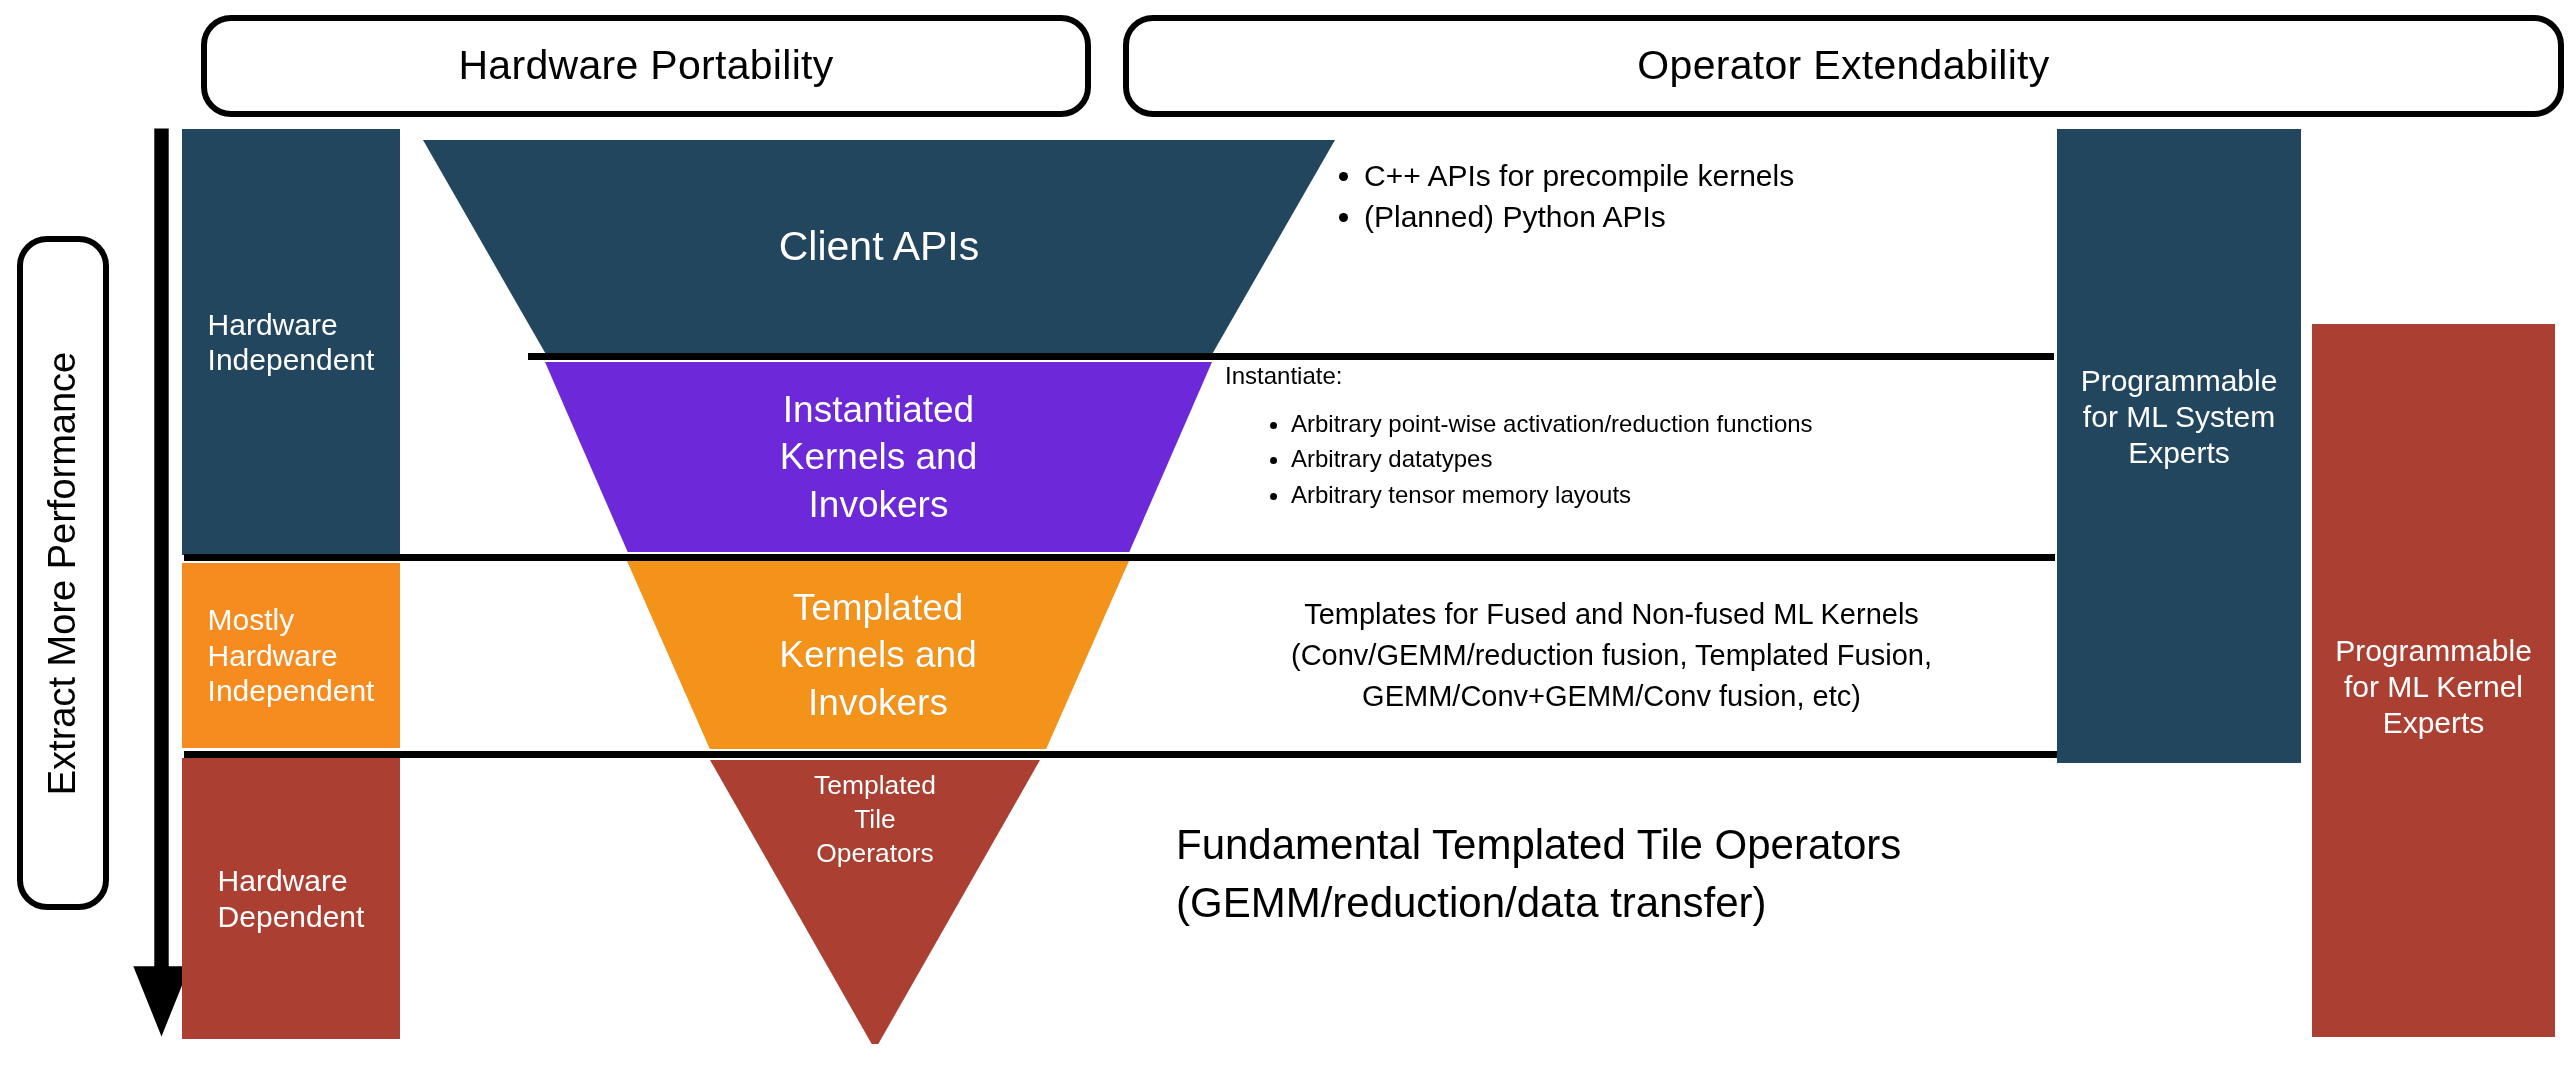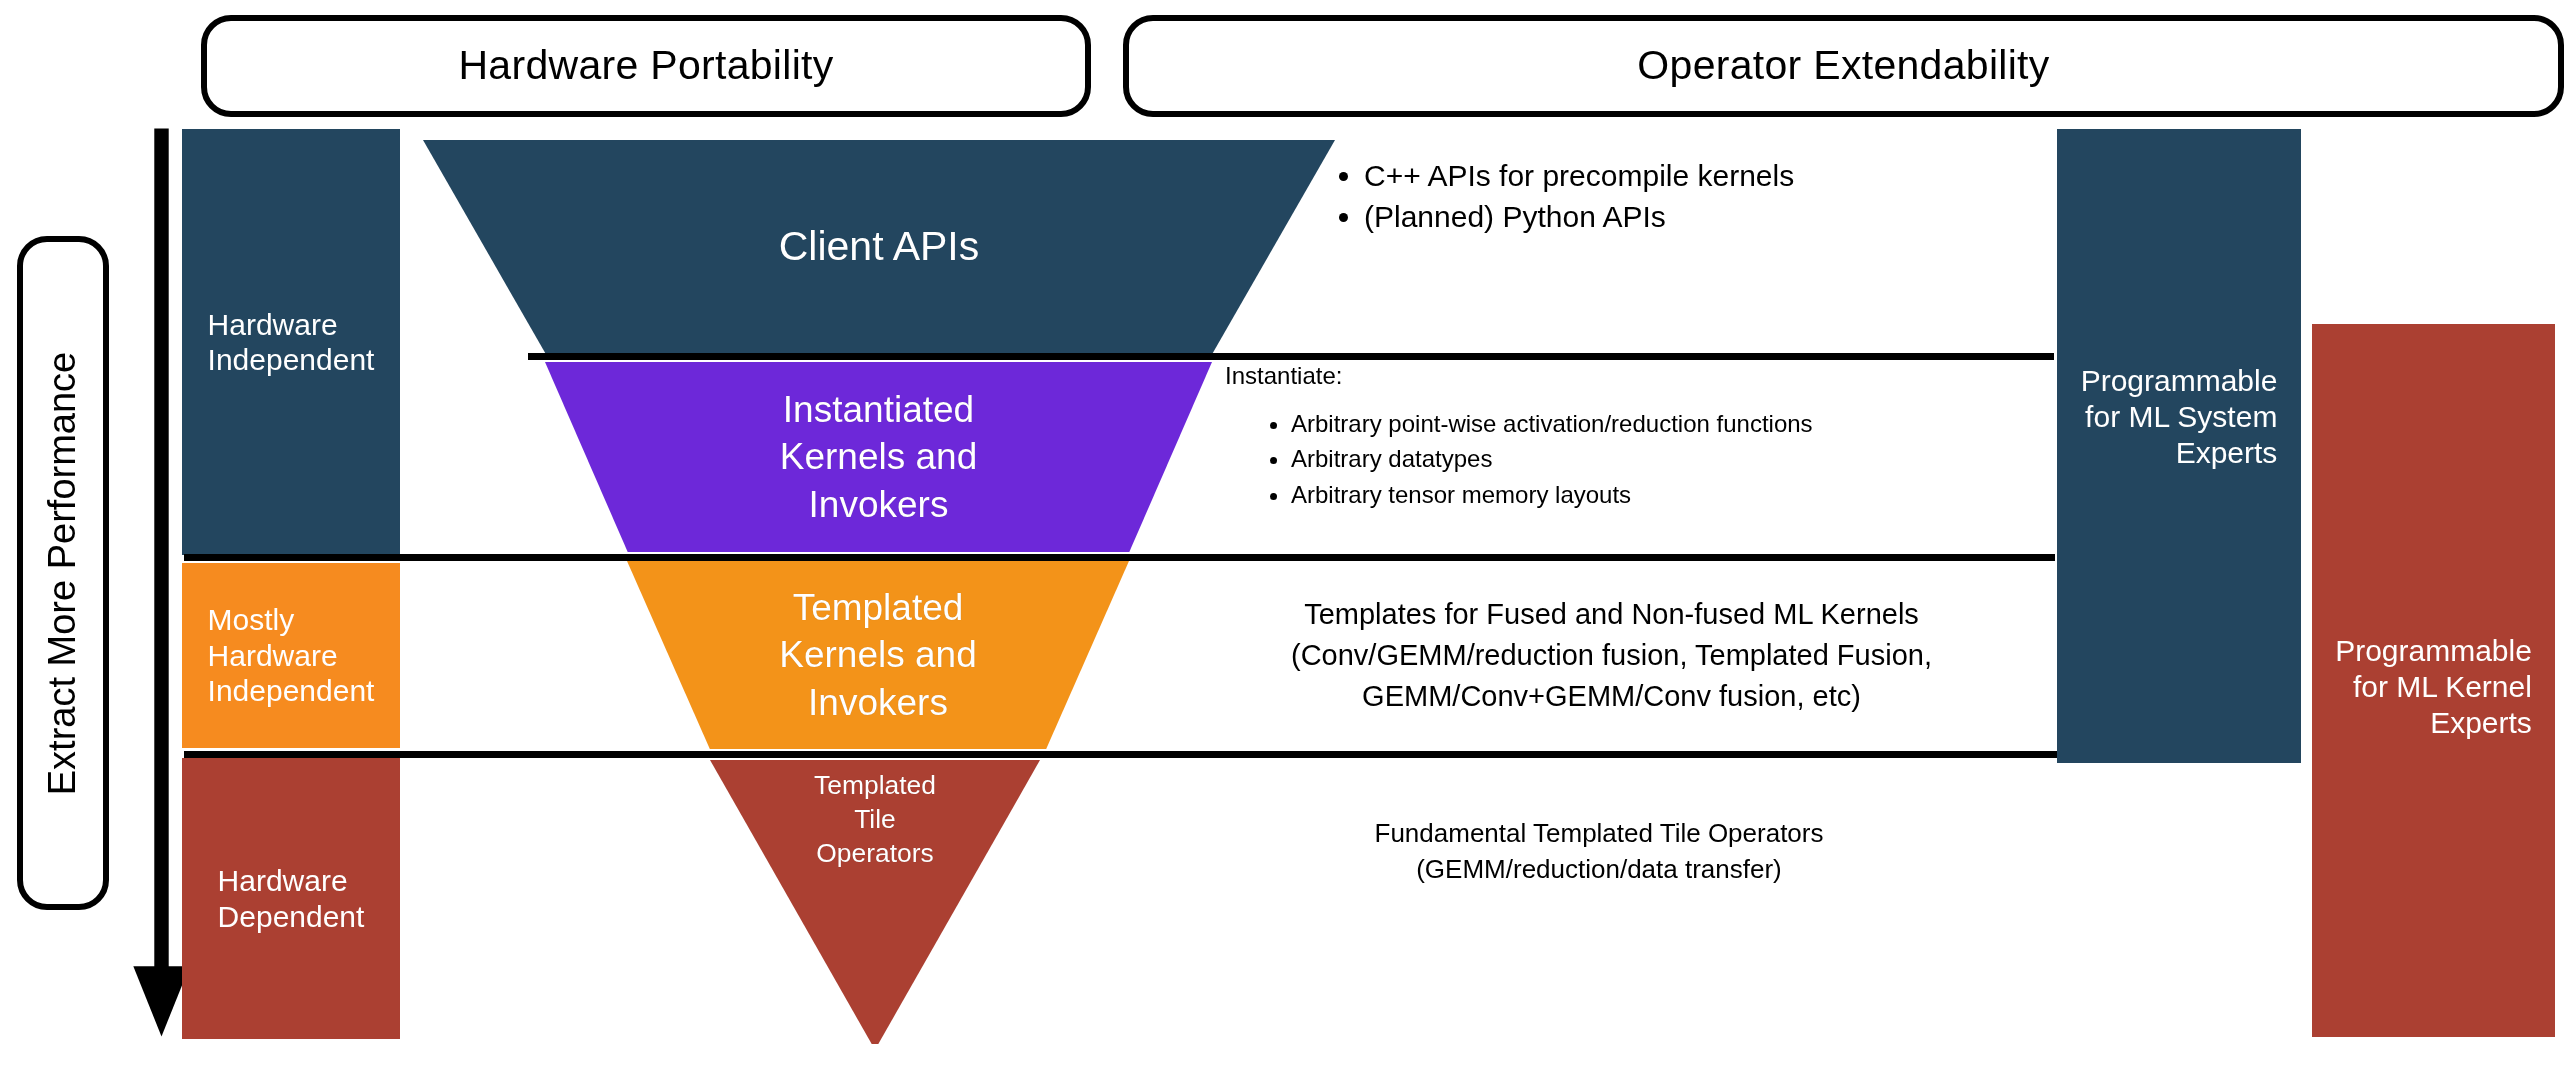--- a/index.html
+++ b/index.html
@@ -168,33 +168,33 @@
   #desc-inst li { margin-bottom: 4px; }
 
   #desc-tmpl {
     left: 1182px; top: 594px; width: 859px;
     font-size: 29px;
     line-height: 1.42;
     text-align: center;
   }
 
   #desc-tile {
-    left: 1143px; top: 816px; width: 912px;
-    font-size: 26px;
+    left: 1176px; top: 816px; width: 912px;
+    font-size: 42px;
     line-height: 1.38;
+    text-align: left;
+  }
+
+  
+  .rbar {
+    position: absolute;
+    display: flex;
+    align-items: center;
+    justify-content: center;
     text-align: center;
-  }
-
-  
-  .rbar {
-    position: absolute;
-    display: flex;
-    align-items: center;
-    justify-content: center;
-    text-align: right;
     color: #ffffff;
     font-size: 30px;
     line-height: 1.2;
     box-sizing: border-box;
     padding: 0 5.3px;
   }
   #rbar-sys {
     left: 2057px; top: 129px; width: 244px; height: 634px;
     background: #23465f;
   }

